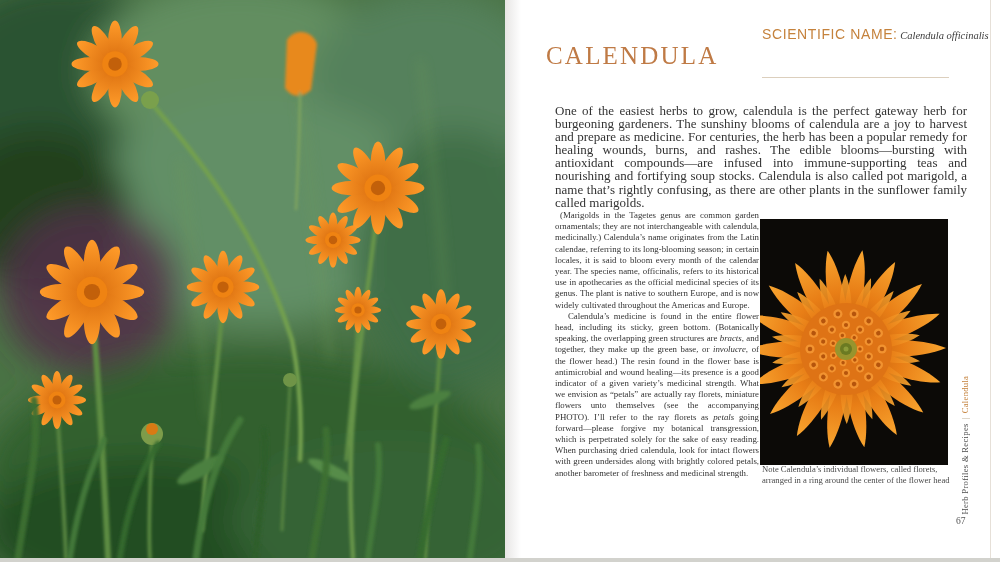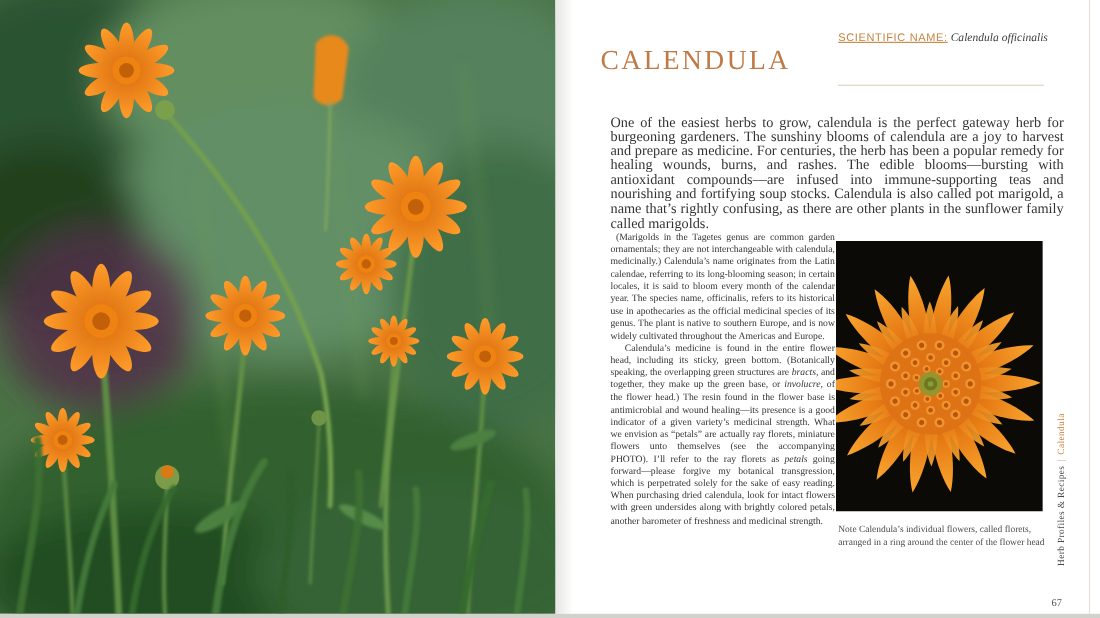--- a/index.html
+++ b/index.html
@@ -12,22 +12,22 @@
   .right-page { position:absolute; left:505px; top:0; width:495px; height:558px; background:#ffffff; }
 
   .title {
     position:absolute; left:41px; top:42px; margin:0;
     font-size:25px; font-weight:normal; letter-spacing:2.2px;
     color:#bf7a45; white-space:nowrap;
   }
   .info { position:absolute; left:257px; top:27px; width:206px; color:#3c3c3c; }
   .irow { font-size:10.5px; line-height:15px; white-space:nowrap; }
   .ilabel {
-    font-family:"Liberation Sans", sans-serif; font-size:10px;
-    letter-spacing:0.6px; color:#c5823c;text-decoration:underline;
+    font-family:"Liberation Sans", sans-serif; font-size:14px;
+    letter-spacing:0.6px; color:#c5823c;
   }
   .ival { color:#3c3c3c; }
   .ival.it { font-style:italic; }
   .rule { position:absolute; left:257px; top:77px; width:187px; height:1px; background:#dccfbd; }
 
   .intro {
     position:absolute; left:50px; top:104px; width:412px; margin:0;
     font-size:13px; line-height:13.1px; text-align:justify; color:#333333;
   }
   .col {
@@ -35,32 +35,32 @@
     font-size:8.8px; line-height:11.2px; text-align:justify; color:#333333;margin-left:14px;
   }
   .col p { margin:0; }
   .p1 { text-indent:5px; }
   .p2 { text-indent:13px; }
   .col em { font-style:italic; }
 
   .photo { position:absolute; left:255px; top:219px; width:188px; height:246px; }
   .photo svg { display:block; width:100%; height:100%; }
   .caption {
-    position:absolute; left:257px; top:476px; width:192px; margin:0;
+    position:absolute; left:257px; top:464px; width:192px; margin:0;
     font-size:8.6px; line-height:11px; color:#4a4a4a;
   }
 
   .sidetab {
     position:absolute; left:395px; top:442px; width:132px; height:13px;
     transform:rotate(-90deg);
     font-size:8.6px; letter-spacing:0.3px; color:#4a4a4a; white-space:nowrap;
   }
   .sidetab .sep { color:#b9a98f; padding:0 4px; }
   .sidetab .chap { color:#c5823c; }
-  .pagenum { position:absolute; left:451px; top:544px; font-size:9.5px; color:#555555; }
+  .pagenum { position:absolute; left:451px; top:516px; font-size:9.5px; color:#555555; }
 
   .gutter {
     position:absolute; left:505px; top:0; width:16px; height:558px;
     background:linear-gradient(to right, rgba(60,50,40,0.12), rgba(60,50,40,0));
     pointer-events:none;
   }
   .right-edge { position:absolute; left:990px; top:0; width:1px; height:558px; background:#e6e0d8; }
   .bottom-edge { position:absolute; left:0; top:558px; width:1000px; height:4px; background:#d2d2cd; }
 </style>
 </head>

